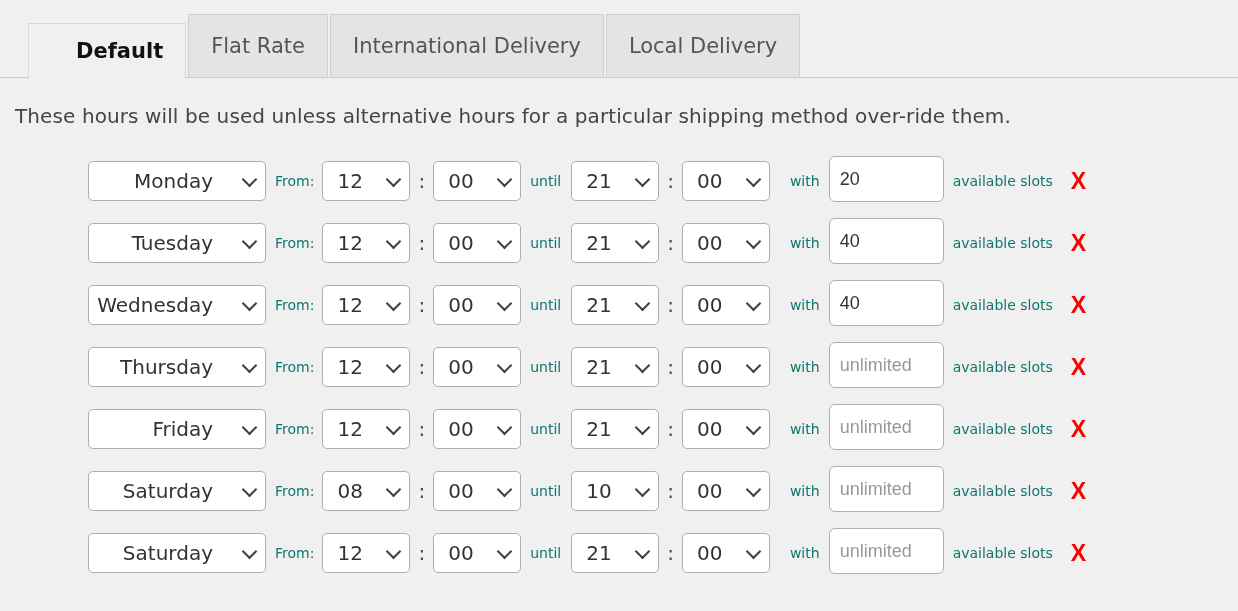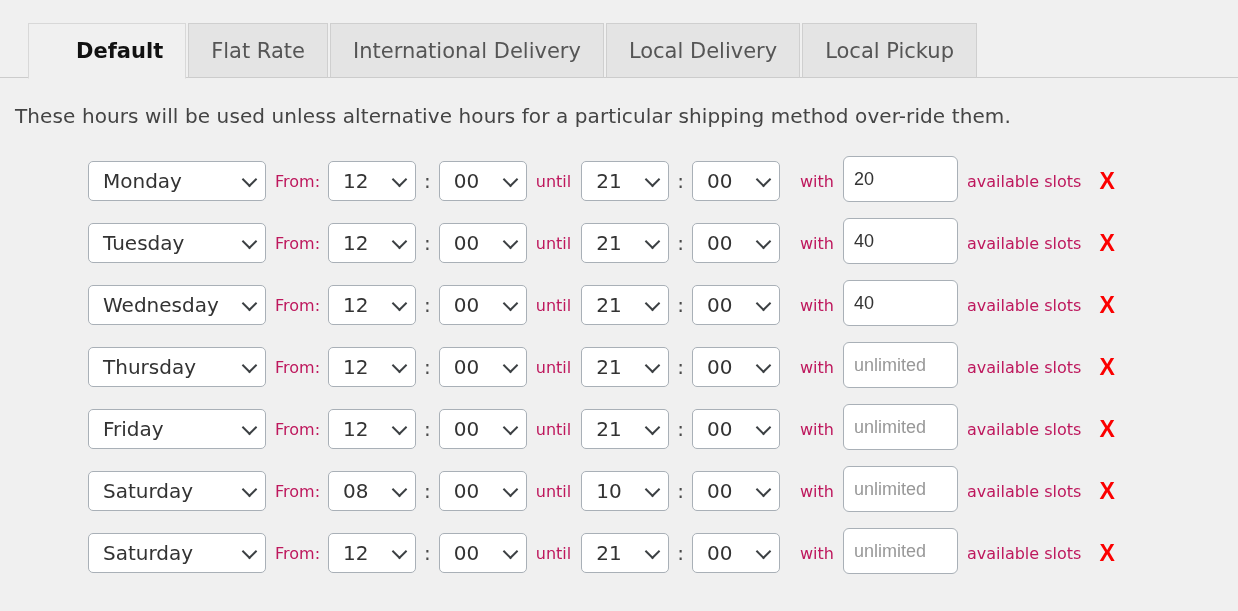--- a/index.html
+++ b/index.html
@@ -26,21 +26,21 @@
     position: absolute;
     left: 0;
     right: 0;
     bottom: 0;
     height: 1px;
     background: #cccccc;
   }
   .tab {
     position: relative;
     z-index: 2;
-    height: 55px;
+    height: 64px;
     display: flex;
     align-items: center;
     justify-content: center;
     padding: 0 22px;
     margin-right: 2px;
     background: #e4e4e4;
     border: 1px solid #cfcfcf;
     border-bottom: 1px solid #cccccc;
     color: #555555;
     font-size: 21px;
@@ -103,30 +103,30 @@
     top: 50%;
     width: 11px;
     height: 11px;
     margin-top: -7px;
     border-right: 2.2px solid #3c4043;
     border-bottom: 2.2px solid #3c4043;
     transform: rotate(45deg);
   }
   .sel-day {
     width: 178px;
-    justify-content: flex-start;
+    justify-content: flex-end;
     padding-right: 52px;
   }
   .sel-time {
     width: 88px;
   }
 
   .label {
-    font-size: 16px;
-    color: #be185d;
+    font-size: 14px;
+    color: #0f766e;
     white-space: nowrap;
   }
   .label-from   { margin: 0 8px 0 9px; }
   .colon        { margin: 0 8px; font-size: 20px; color: #4a4a4a; }
   .label-until  { margin: 0 10px 0 9px; }
   .label-with   { margin: 0 9px 0 20px; }
   .label-slots  { margin-left: 9px; }
 
   .slots-input {
     width: 115px;
@@ -153,21 +153,20 @@
   }
 </style>
 </head>
 <body>
 
 <div class="tab-strip" id="tab-strip">
     <div class="tab active">Default</div>
     <div class="tab">Flat Rate</div>
     <div class="tab">International Delivery</div>
     <div class="tab">Local Delivery</div>
-    <div class="tab">Local Pickup</div>
   </div>
 
 <div class="description">These hours will be used unless alternative hours for a particular shipping method over-ride them.</div>
 
 <div class="rows" id="rows">
     <div class="row">
       <div class="ctl sel sel-day">
         <span>Monday</span>
         <span class="caret"></span>
       </div>

